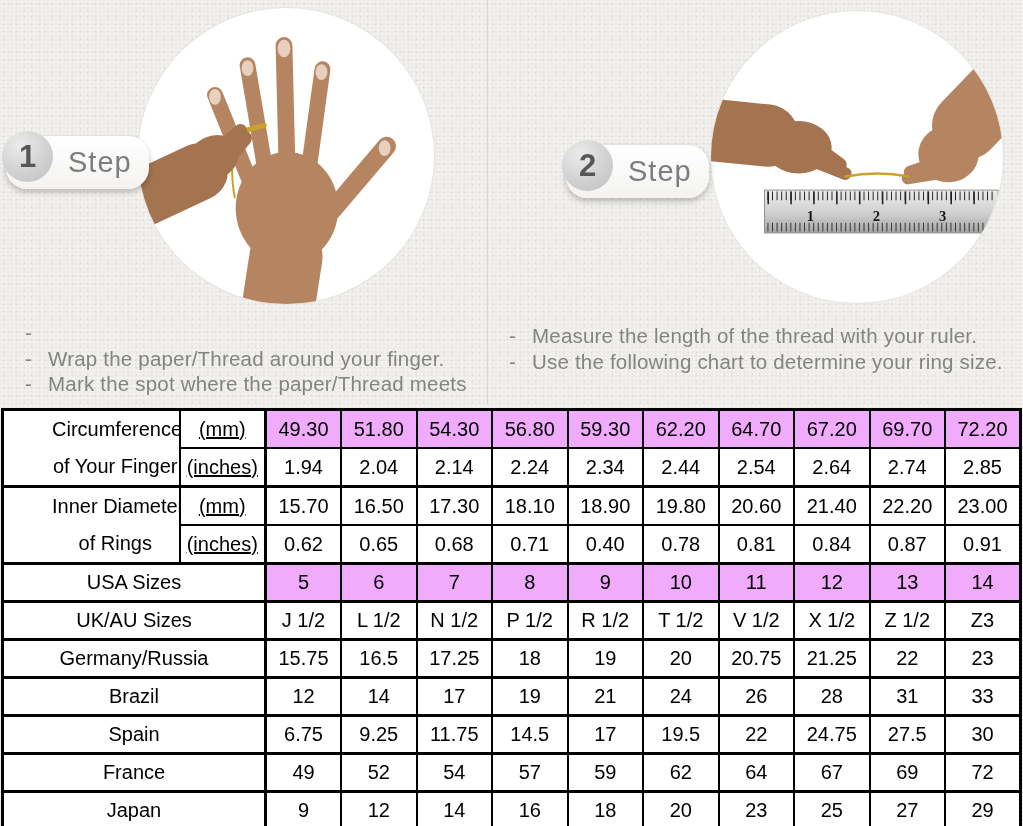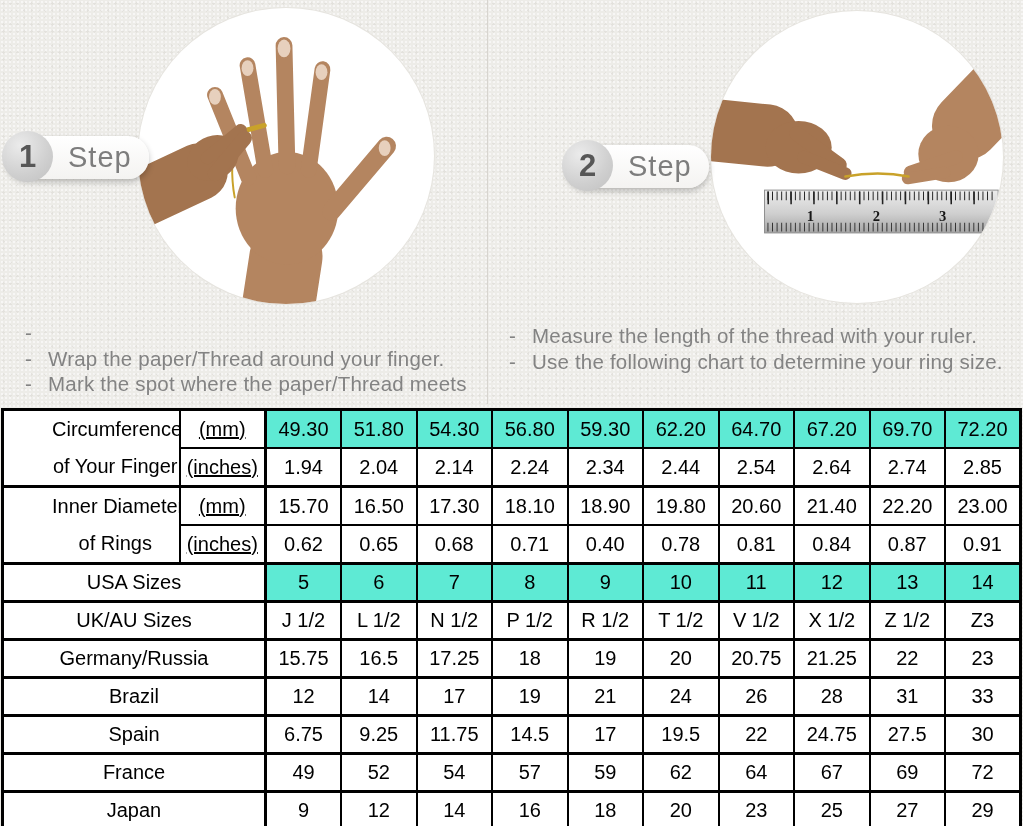--- a/index.html
+++ b/index.html
@@ -18,21 +18,21 @@
   .top-section{position:absolute;left:0;top:0;width:1023px;height:408px;}
   .divider{position:absolute;left:487px;top:0;width:1px;height:404px;background:#d7d4cf;}
   .photo-circle{position:absolute;border-radius:50%;background:#fff;overflow:hidden;box-shadow:0 0 0 1px #e6e4df;}
   #circle1{left:138px;top:8px;width:296px;height:296px;}
   #circle2{left:711px;top:11px;width:292px;height:292px;}
   .photo-circle svg{display:block;width:100%;height:100%;}
 
   .step-badge{position:absolute;width:152px;height:52px;}
   #badge1{left:2px;top:131px;}
   #badge2{left:562px;top:140px;}
-  .badge-pill{position:absolute;left:4px;top:5px;width:143px;height:43px;border-radius:21px;
+  .badge-pill{position:absolute;left:4px;top:5px;width:143px;height:53px;border-radius:21px;
     background:linear-gradient(#ffffff,#f4f3f1);box-shadow:0 3px 6px rgba(0,0,0,.24);
     display:flex;align-items:center;padding-left:62px;box-sizing:border-box;}
   .badge-label{font-size:29px;color:#7d7d7d;letter-spacing:1px;}
   .badge-circle{position:absolute;left:0;top:0;width:51px;height:51px;border-radius:50%;
     background:radial-gradient(circle at 35% 28%, #ebebeb 0%, #cfcfcf 60%, #c0c0c0 100%);
     display:flex;align-items:center;justify-content:center;}
   .badge-num{font-size:31px;font-weight:bold;color:#575757;}
 
   .instr{position:absolute;font-size:20.5px;color:#838383;letter-spacing:.2px;}
   #instr1{left:25px;top:320px;line-height:25.5px;}
@@ -46,21 +46,21 @@
     font-size:20px;color:#000;}
   table.sizes{border:3px solid #000;}
   table.sizes td{border:2px solid #000;padding:0;text-align:center;vertical-align:middle;
     overflow:hidden;white-space:nowrap;height:35px;}
   table.sizes tr.sep td{border-top-width:3px;}
   td.fd{border-left-width:3px !important;}
   td.lbl{text-align:left;padding-left:7px;margin-left:36px;}
   td.rslbl{text-align:center;}
   td.rslbl div{height:37px;line-height:37px;padding-left:48px;}
   td.unit{text-align:left;padding-left:5px;text-decoration:underline;}
-  td.hl{background:#5eead4;}
+  td.hl{background:#f0abfc;}
 
   svg text{font-family:"Liberation Serif", serif;font-weight:bold;}
 </style>
 </head>
 <body>
 
 <div class="stage">
   <section class="top-section">
     <div class="divider"></div>
 

